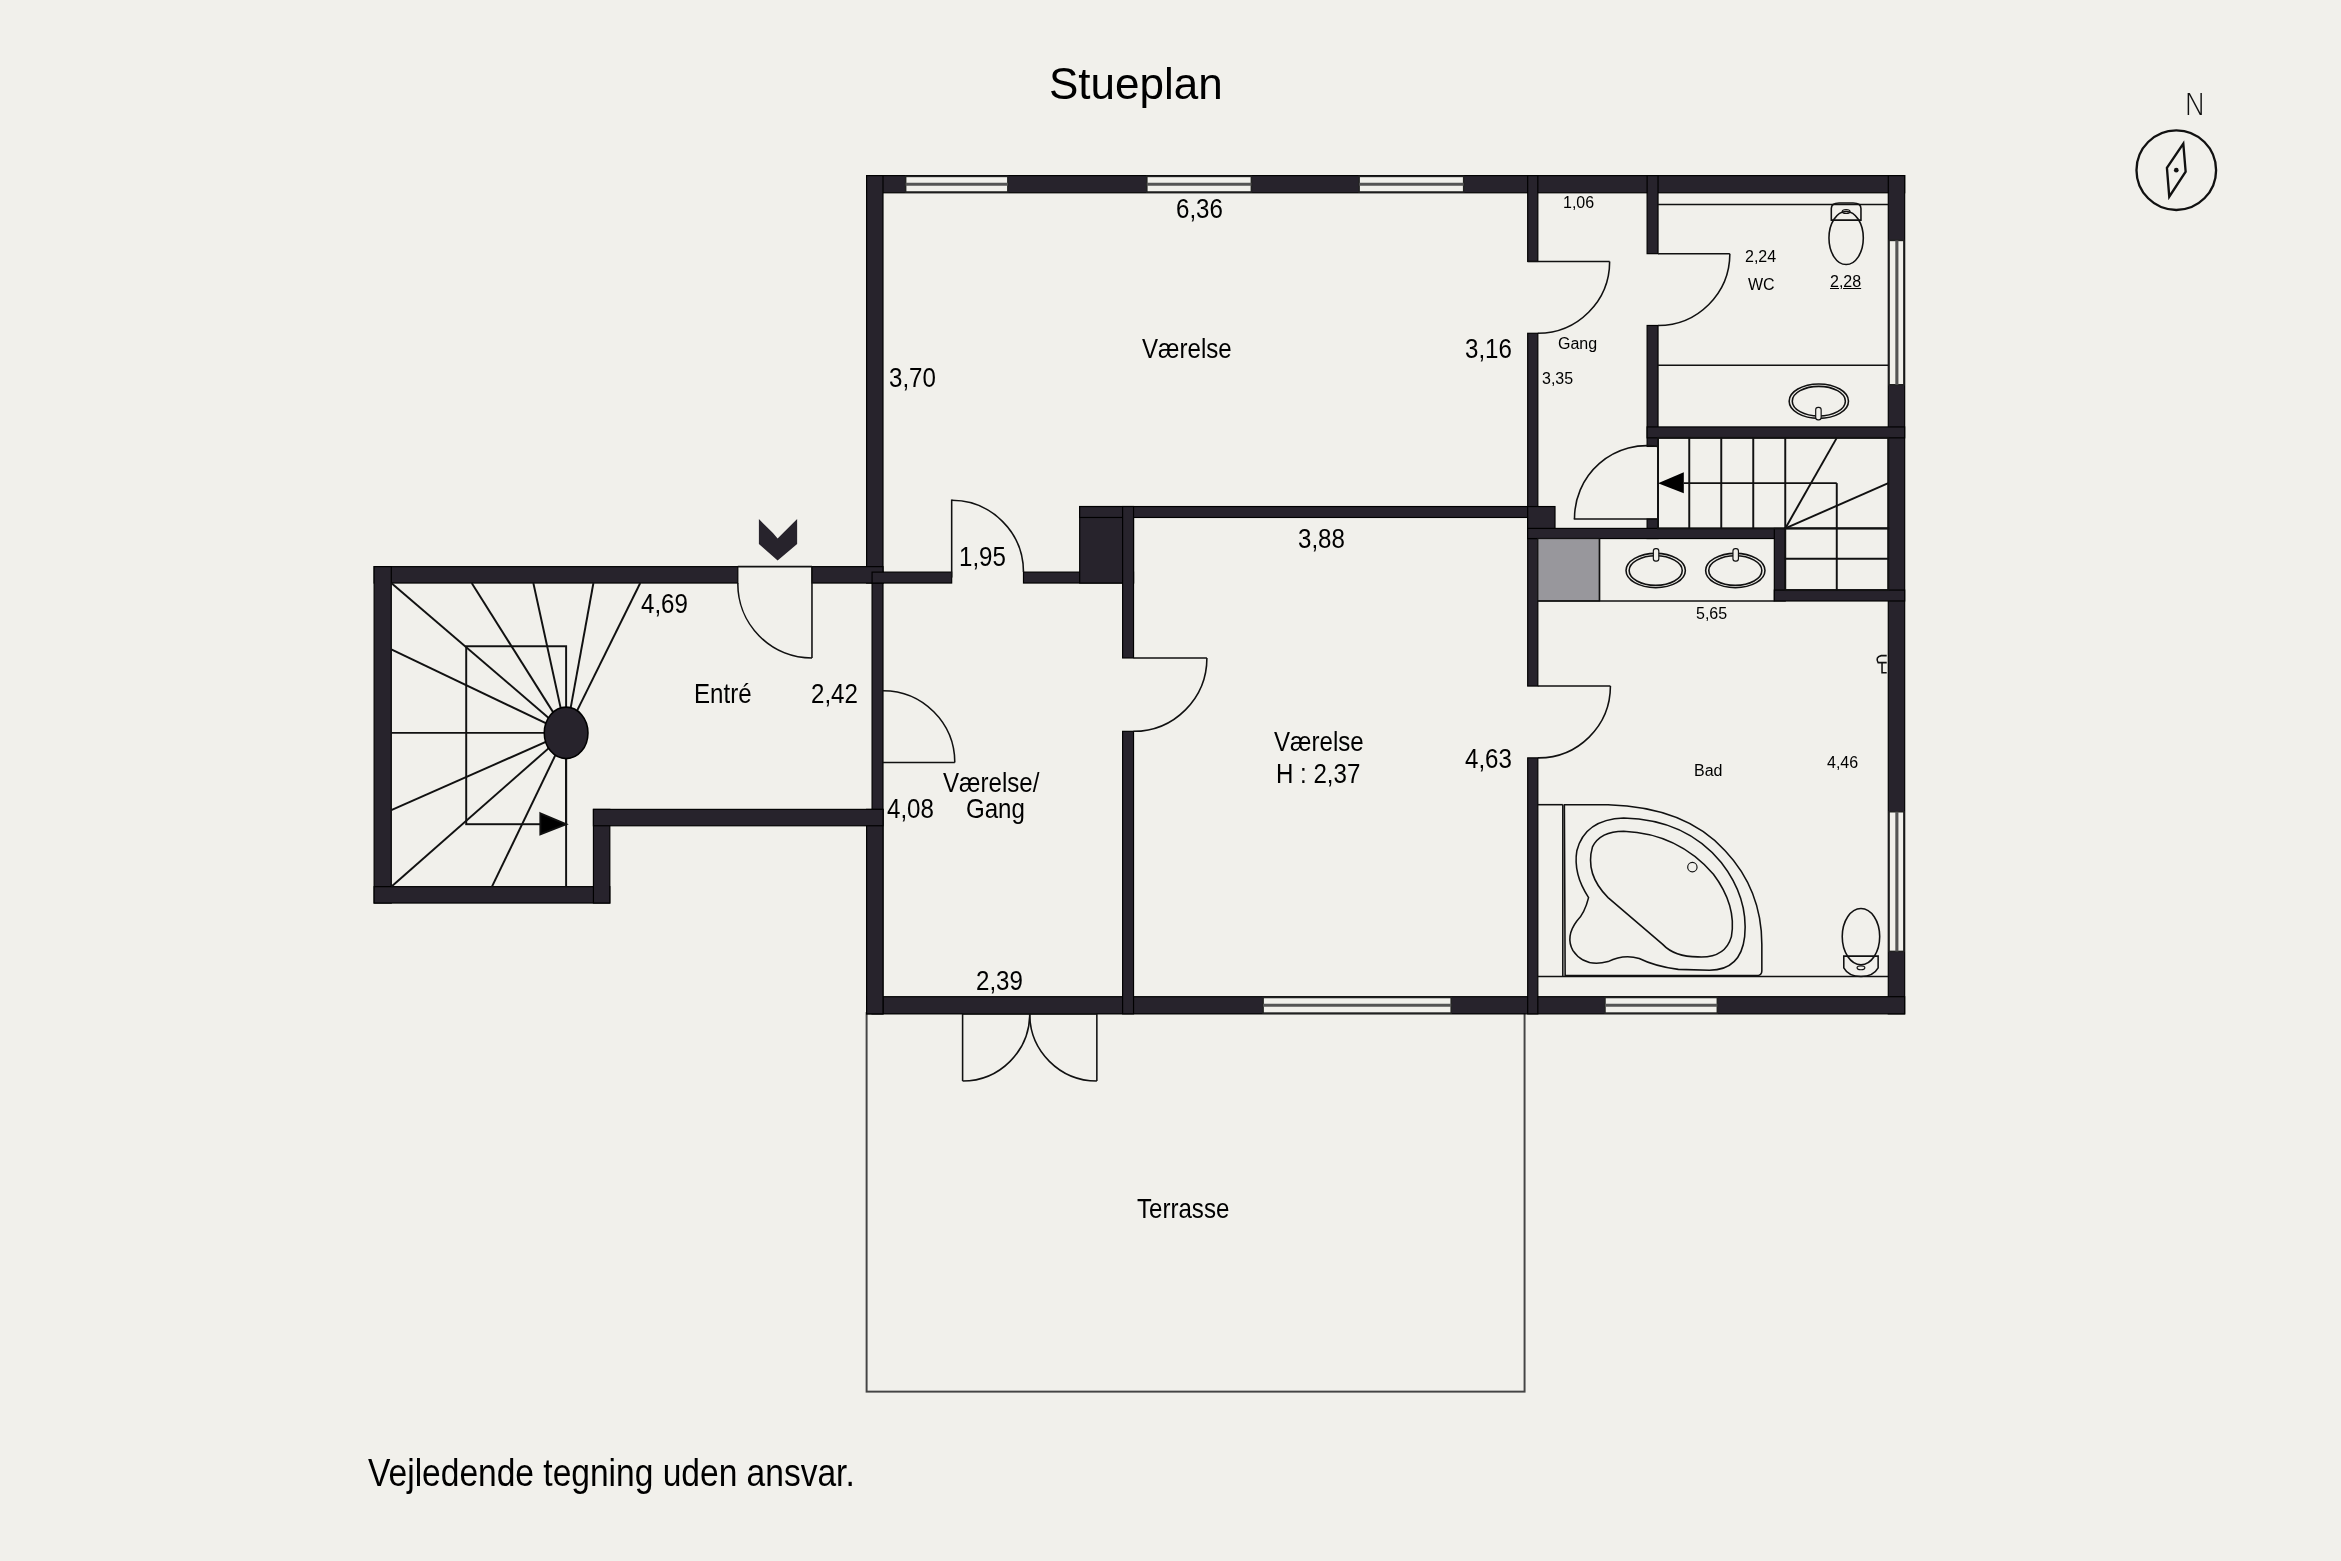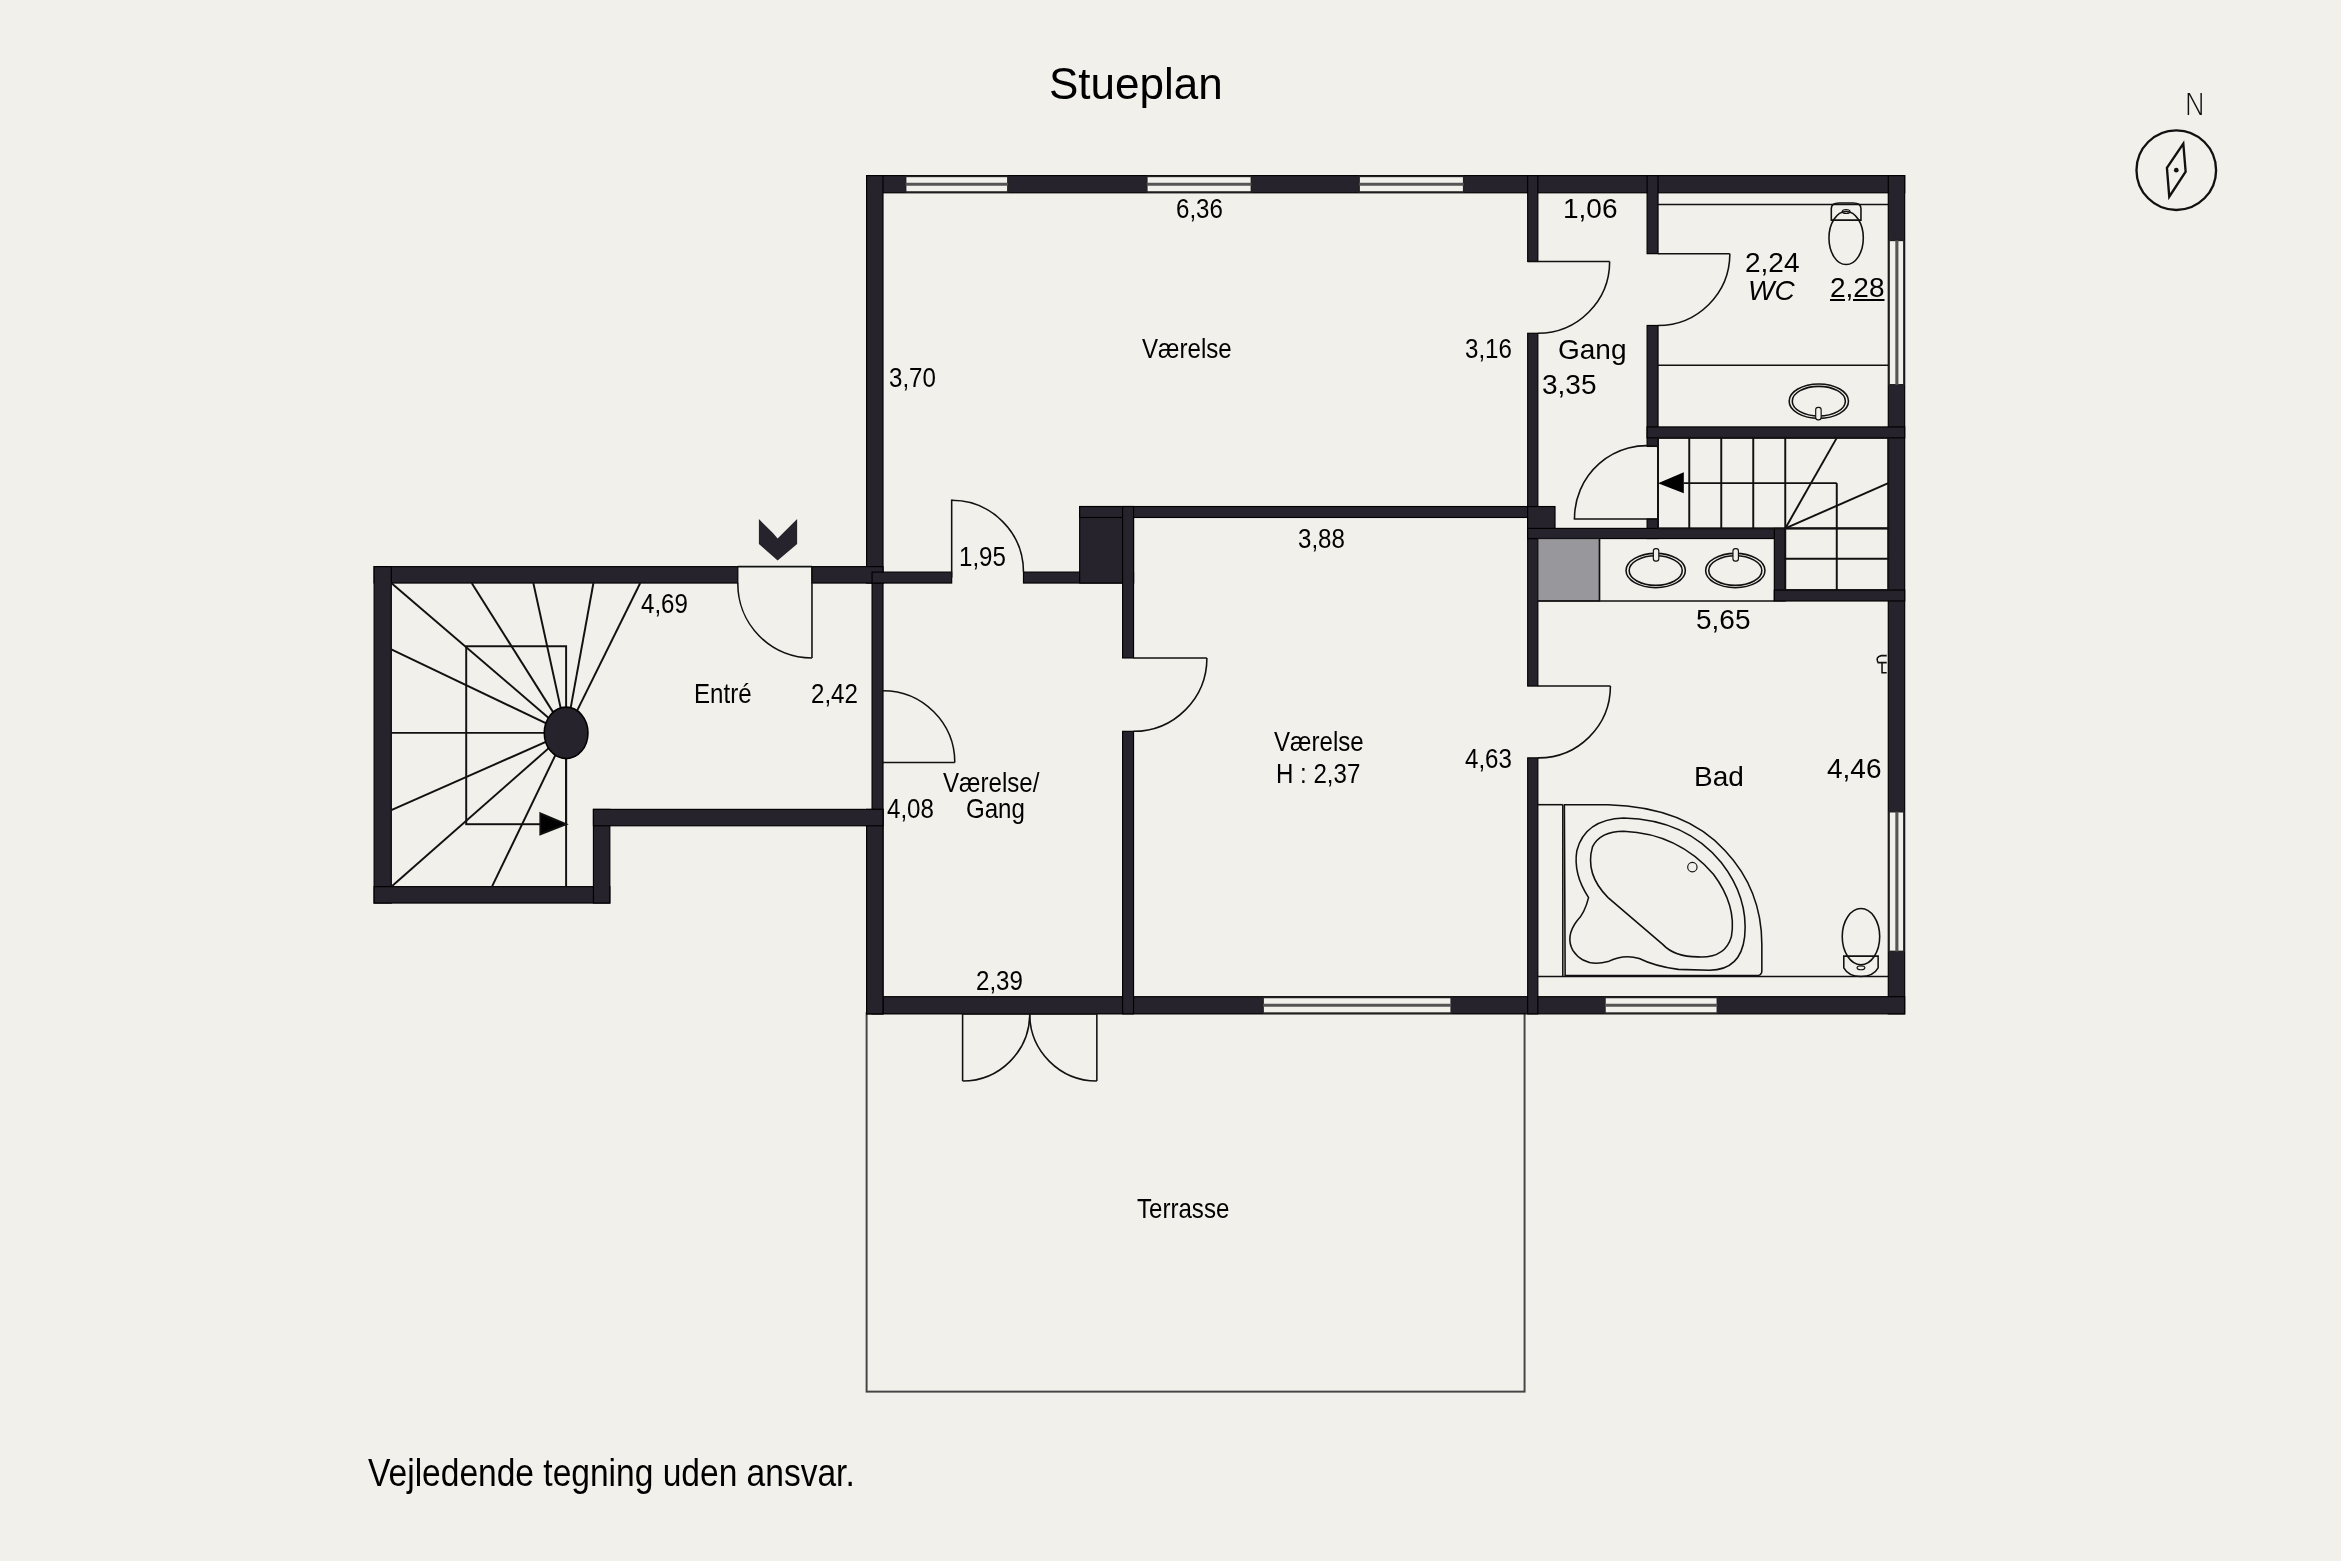--- a/index.html
+++ b/index.html
@@ -234,21 +234,21 @@
 
   <div style="position:absolute;left:1142px;top:331px;" class="rl">Værelse</div>
   <div style="position:absolute;left:1176px;top:191px;" class="rl">6,36</div>
   <div style="position:absolute;left:889px;top:360px;" class="rl">3,70</div>
   <div style="position:absolute;left:1465px;top:331px;" class="rl">3,16</div>
 
   <div style="position:absolute;left:1558px;top:332px;" class="rs">Gang</div>
   <div style="position:absolute;left:1563px;top:191px;" class="rs">1,06</div>
   <div style="position:absolute;left:1542px;top:367px;" class="rs">3,35</div>
 
-  <div style="position:absolute;left:1748px;top:273px;font-style:italic;" class="rs">WC</div>
+  <div style="position:absolute;left:1748px;top:273px;" class="rs">WC</div>
   <div style="position:absolute;left:1745px;top:205px;margin-top:40px;" class="rs">2,24</div>
   <div style="position:absolute;left:1830px;top:270px;text-decoration:underline;" class="rs">2,28</div>
 
   <div style="position:absolute;left:694px;top:676px;" class="rl">Entré</div>
   <div style="position:absolute;left:641px;top:586px;" class="rl">4,69</div>
   <div style="position:absolute;left:811px;top:676px;" class="rl">2,42</div>
 
   <div style="position:absolute;left:943px;top:765px;" class="rl">Værelse/</div>
   <div style="position:absolute;left:966px;top:791px;" class="rl">Gang</div>
   <div style="position:absolute;left:959px;top:539px;" class="rl">1,95</div>
@@ -262,15 +262,15 @@
 
   <div style="position:absolute;left:1694px;top:759px;" class="rs">Bad</div>
   <div style="position:absolute;left:1696px;top:602px;" class="rs">5,65</div>
   <div style="position:absolute;left:1827px;top:751px;" class="rs">4,46</div>
 
   <div style="position:absolute;left:1137px;top:1191px;" class="rl">Terrasse</div>
 </div>
 
 <style>
   .rl { font-family:"Liberation Sans", sans-serif; font-size:28px; color:#000; transform:scaleX(0.86); transform-origin:left top; white-space:nowrap; line-height:1; }
-  .rs { font-family:"Liberation Sans", sans-serif; font-size:28px; color:#000; white-space:nowrap; line-height:1; }
+  .rs { font-family:"Liberation Sans", sans-serif; font-size:16px; color:#000; white-space:nowrap; line-height:1; }
 </style>
 
 
 </body></html>

